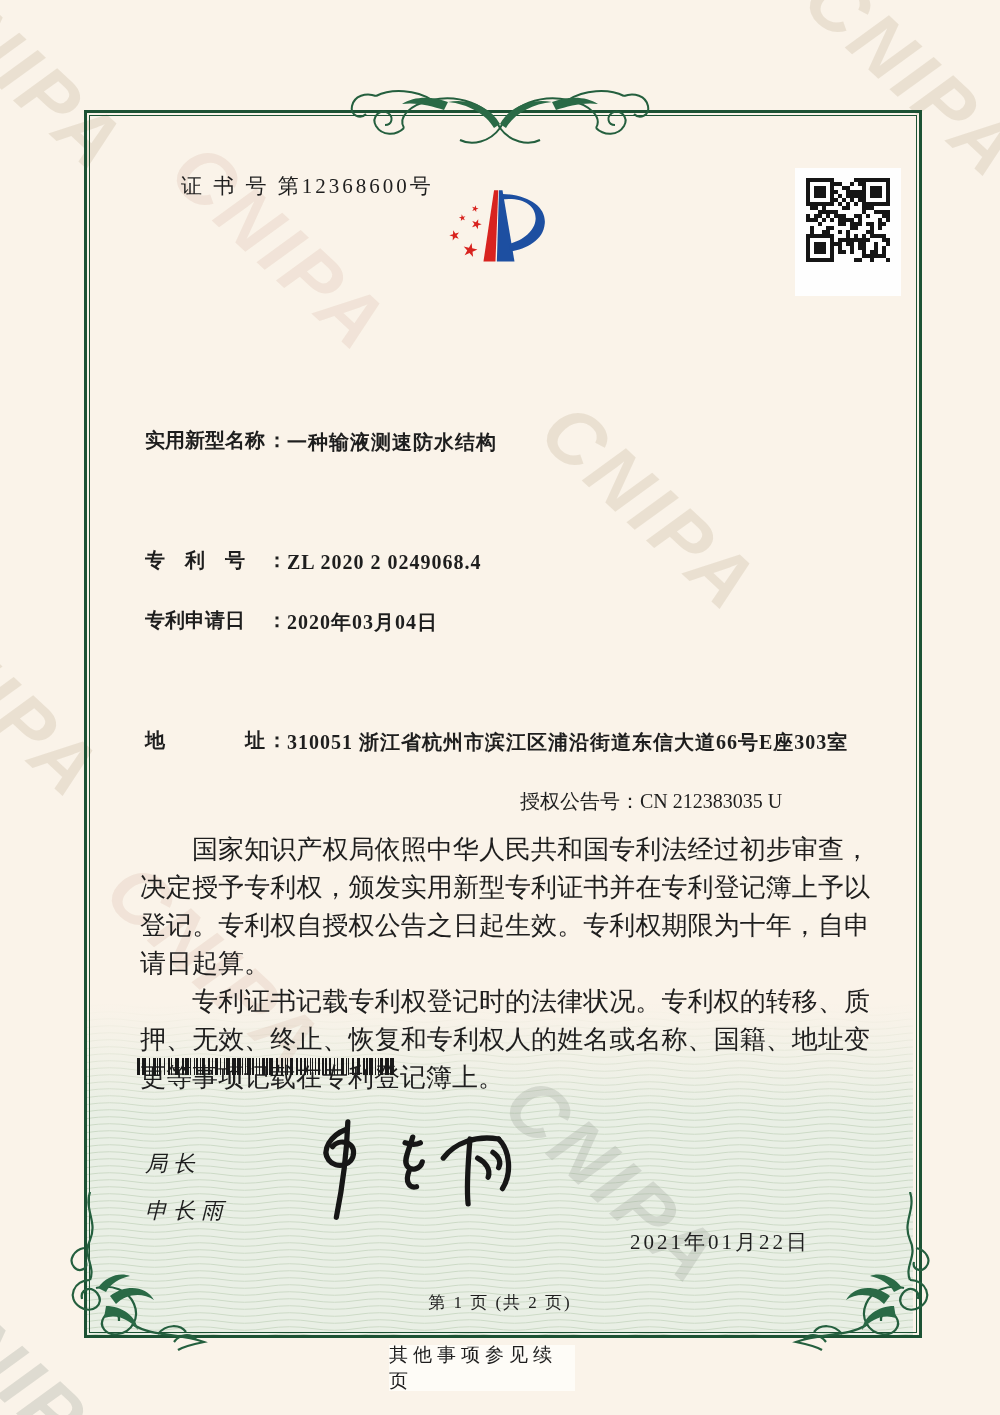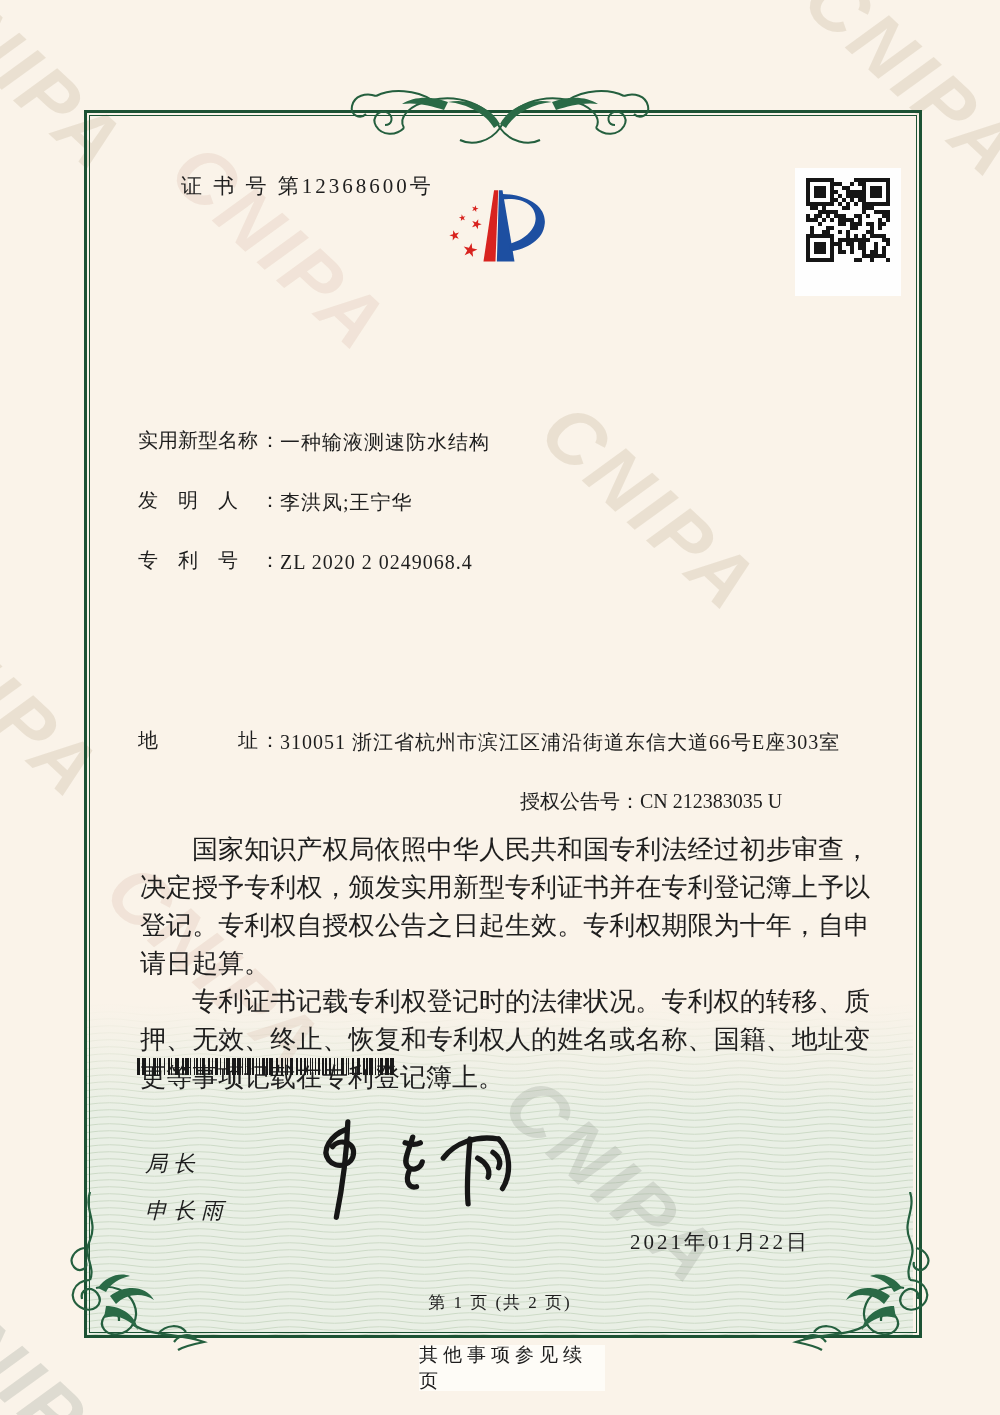--- a/index.html
+++ b/index.html
@@ -25,37 +25,37 @@
   .orn-bl{left:54px;top:1192px;}
   .orn-br{right:54px;top:1192px;transform:scaleX(-1);}
   
   .content{position:absolute;left:0;top:0;width:100%;height:100%;z-index:3;}
   .cert-no{position:absolute;left:145px;top:172px;font-size:21px;letter-spacing:3px;margin-left:36px;}
   .logo{position:absolute;left:425px;top:174px;}
   .qr-panel{position:absolute;left:795px;top:168px;width:106px;height:128px;background:#fefefe;}
   .qr-panel svg{position:absolute;left:11px;top:10px;}
   .title{position:absolute;left:0;top:300px;width:100%;text-align:center;
          font-size:42px;font-weight:bold;letter-spacing:15px;}
-  .frow{position:absolute;left:138px;font-size:20px;}
+  .frow{position:absolute;left:145px;font-size:20px;font-weight:bold;}
   .flabel{display:inline-block;min-width:122px;}
   .fvalue{display:inline-block;width:574px;vertical-align:top;letter-spacing:1px;line-height:31px;}
   .frow2{position:absolute;left:520px;font-size:20px;text-align:right;}
   .paras{position:absolute;left:140px;top:831px;width:730px;font-size:26px;
          line-height:38px;text-align:justify;font-family:Liberation Serif, serif;}
   .paras p{margin:0;text-indent:2em;}
   .barcode{position:absolute;left:137px;top:1058px;width:262px;height:17px;}
   .signer{position:absolute;left:145px;top:1140px;font-size:22px;line-height:47px;
           font-family:"Liberation Sans","DejaVu Sans",sans-serif;letter-spacing:6px;font-style:italic;}
   .signature{position:absolute;left:292px;top:1118px;}
   .issue-date{position:absolute;left:630px;top:1228px;font-size:21px;letter-spacing:3px;}
   .page-info{position:absolute;left:0;top:1291px;width:100%;text-align:center;
              font-size:17px;letter-spacing:2px;}
   .footer-note{position:absolute;left:389px;top:1345px;width:186px;height:46px;
                background:#fefcf7;display:flex;align-items:center;justify-content:center;
-               font-size:19px;letter-spacing:5px;margin-left:30px;}
+               font-size:19px;letter-spacing:5px;}
 </style>
 </head>
 <body>
 
 <div class="page">
 
   <div class="band">
     <svg width="826" height="332">
       <defs>
         <pattern id="wav" width="90" height="7" patternUnits="userSpaceOnUse">
@@ -407,25 +407,25 @@
           <rect x="52" y="80" width="4" height="4" fill="#151515"></rect>
           <rect x="64" y="80" width="4" height="4" fill="#151515"></rect>
           <rect x="80" y="80" width="4" height="4" fill="#151515"></rect>
         </svg>
     </div>
 
 
     <div class="frow" style="top:427px;">
       <span class="flabel">实用新型名称</span><span>：</span><span class="fvalue">一种输液测速防水结构</span>
     </div>
-    <div class="frow" style="top:487px;">
-      <span class="flabel">发　明　人</span><span>：</span><span class="fvalue">李洪凤;王宁华</span>
-    </div>
     <div class="frow" style="top:547px;">
       <span class="flabel">专　利　号</span><span>：</span><span class="fvalue">ZL 2020 2 0249068.4</span>
+    </div>
+    <div class="frow" style="top:607px;">
+      <span class="flabel">专利申请日</span><span>：</span><span class="fvalue">2020年03月04日</span>
     </div>
     <div class="frow" style="top:727px;">
       <span class="flabel">地　　　　址</span><span>：</span><span class="fvalue">310051 浙江省杭州市滨江区浦沿街道东信大道66号E座303室</span>
     </div>
     <div class="frow2" style="top:788px;">
       <span>授权公告号</span><span>：</span><span>CN 212383035 U</span>
     </div>
 
     <div class="paras">
       <p>国家知识产权局依照中华人民共和国专利法经过初步审查，决定授予专利权，颁发实用新型专利证书并在专利登记簿上予以登记。专利权自授权公告之日起生效。专利权期限为十年，自申请日起算。</p>

